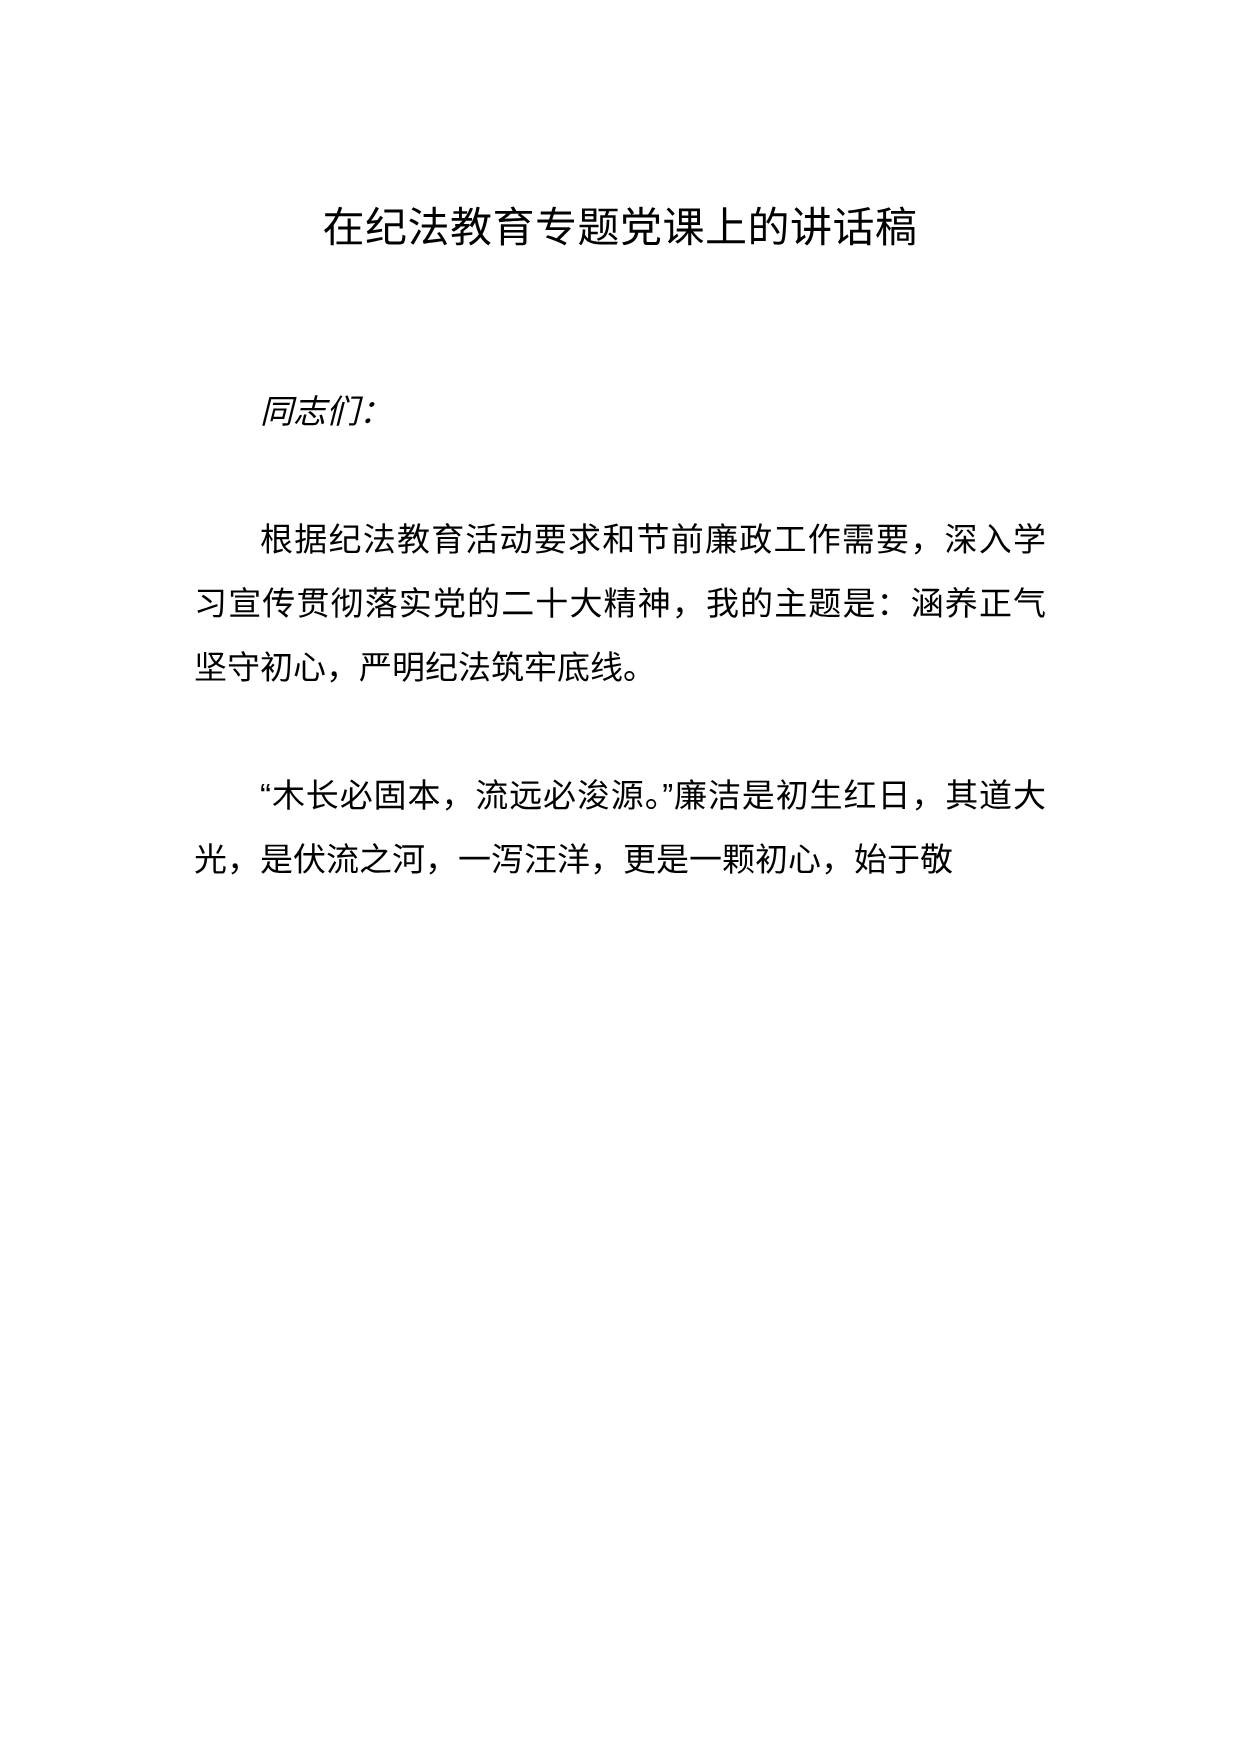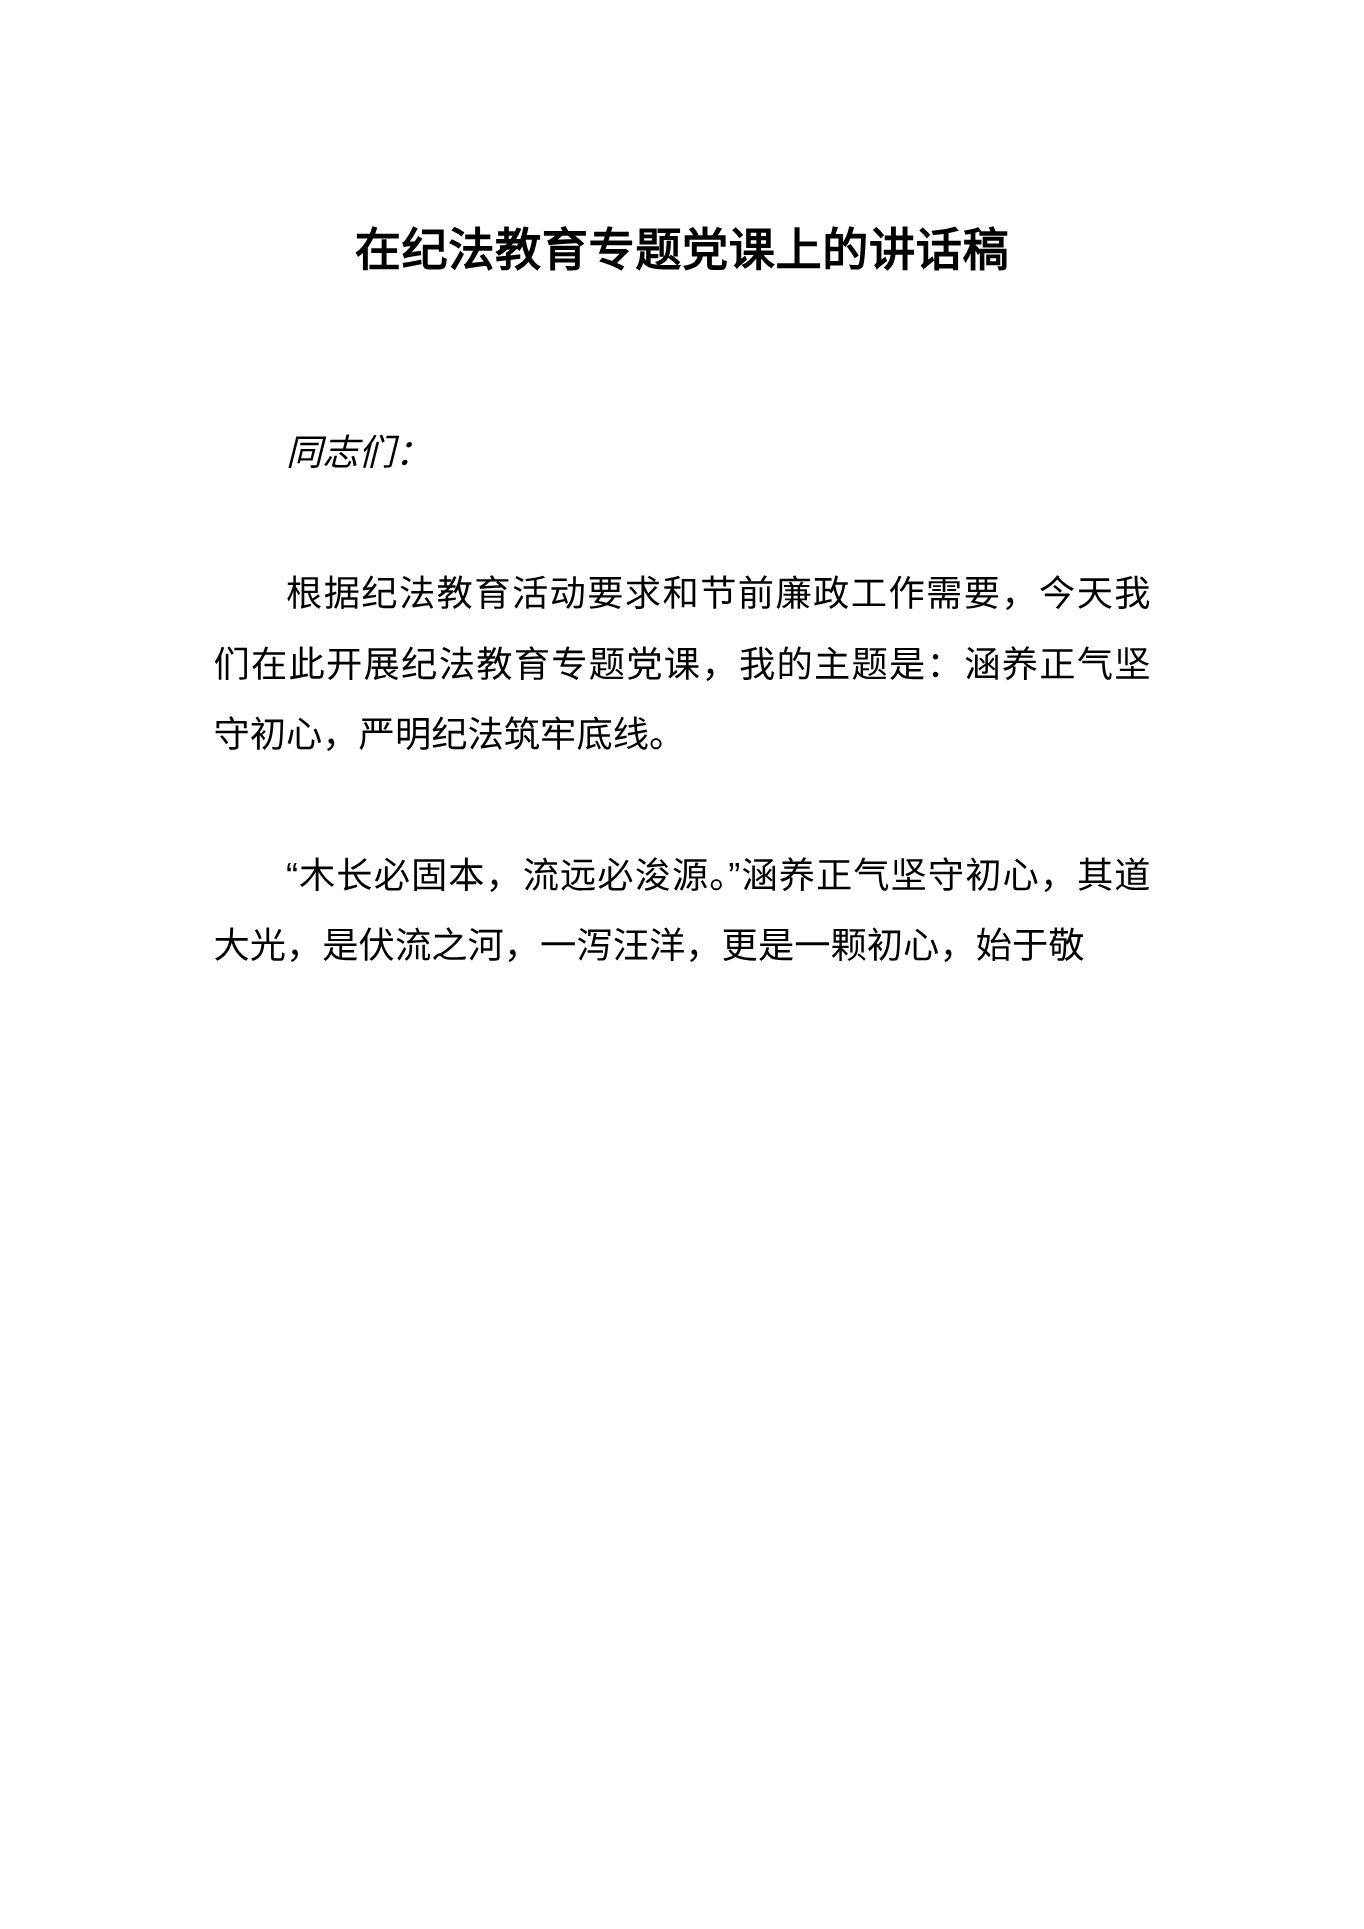--- a/index.html
+++ b/index.html
@@ -19,21 +19,21 @@
   }
   .content {
     width: 852px;
     margin: 0 auto;
     padding-top: 200px;
   }
   .doc-title {
     margin: 0 0 124px 0;
     font-size: 42px;
     line-height: 56px;
-    font-weight: bold;
+    font-weight: normal;
     text-align: center;
     letter-spacing: 0.5px;
   }
   .para {
     margin: 64px 0 0 0;
     font-size: 33px;
     line-height: 64px;
     text-indent: 2em;
     text-align: justify;
     word-break: normal;
@@ -45,18 +45,18 @@
 </style>
 </head>
 <body>
 
 <div class="page">
   <div class="content">
     <h1 class="doc-title">在纪法教育专题党课上的讲话稿</h1>
 
     <p class="para">同志们：</p>
 
-    <p class="para">根据纪法教育活动要求和节前廉政工作需要，今天我们在此开展纪法教育专题党课，我的主题是：涵养正气坚守初心，严明纪法筑牢底线。</p>
+    <p class="para">根据纪法教育活动要求和节前廉政工作需要，深入学习宣传贯彻落实党的二十大精神，我的主题是：涵养正气坚守初心，严明纪法筑牢底线。</p>
 
 
-    <p class="para">“木长必固本，流远必浚源。”涵养正气坚守初心，其道大光，是伏流之河，一泻汪洋，更是一颗初心，始于敬</p>
+    <p class="para">“木长必固本，流远必浚源。”廉洁是初生红日，其道大光，是伏流之河，一泻汪洋，更是一颗初心，始于敬</p>
   </div>
 </div>
 
 </body></html>

